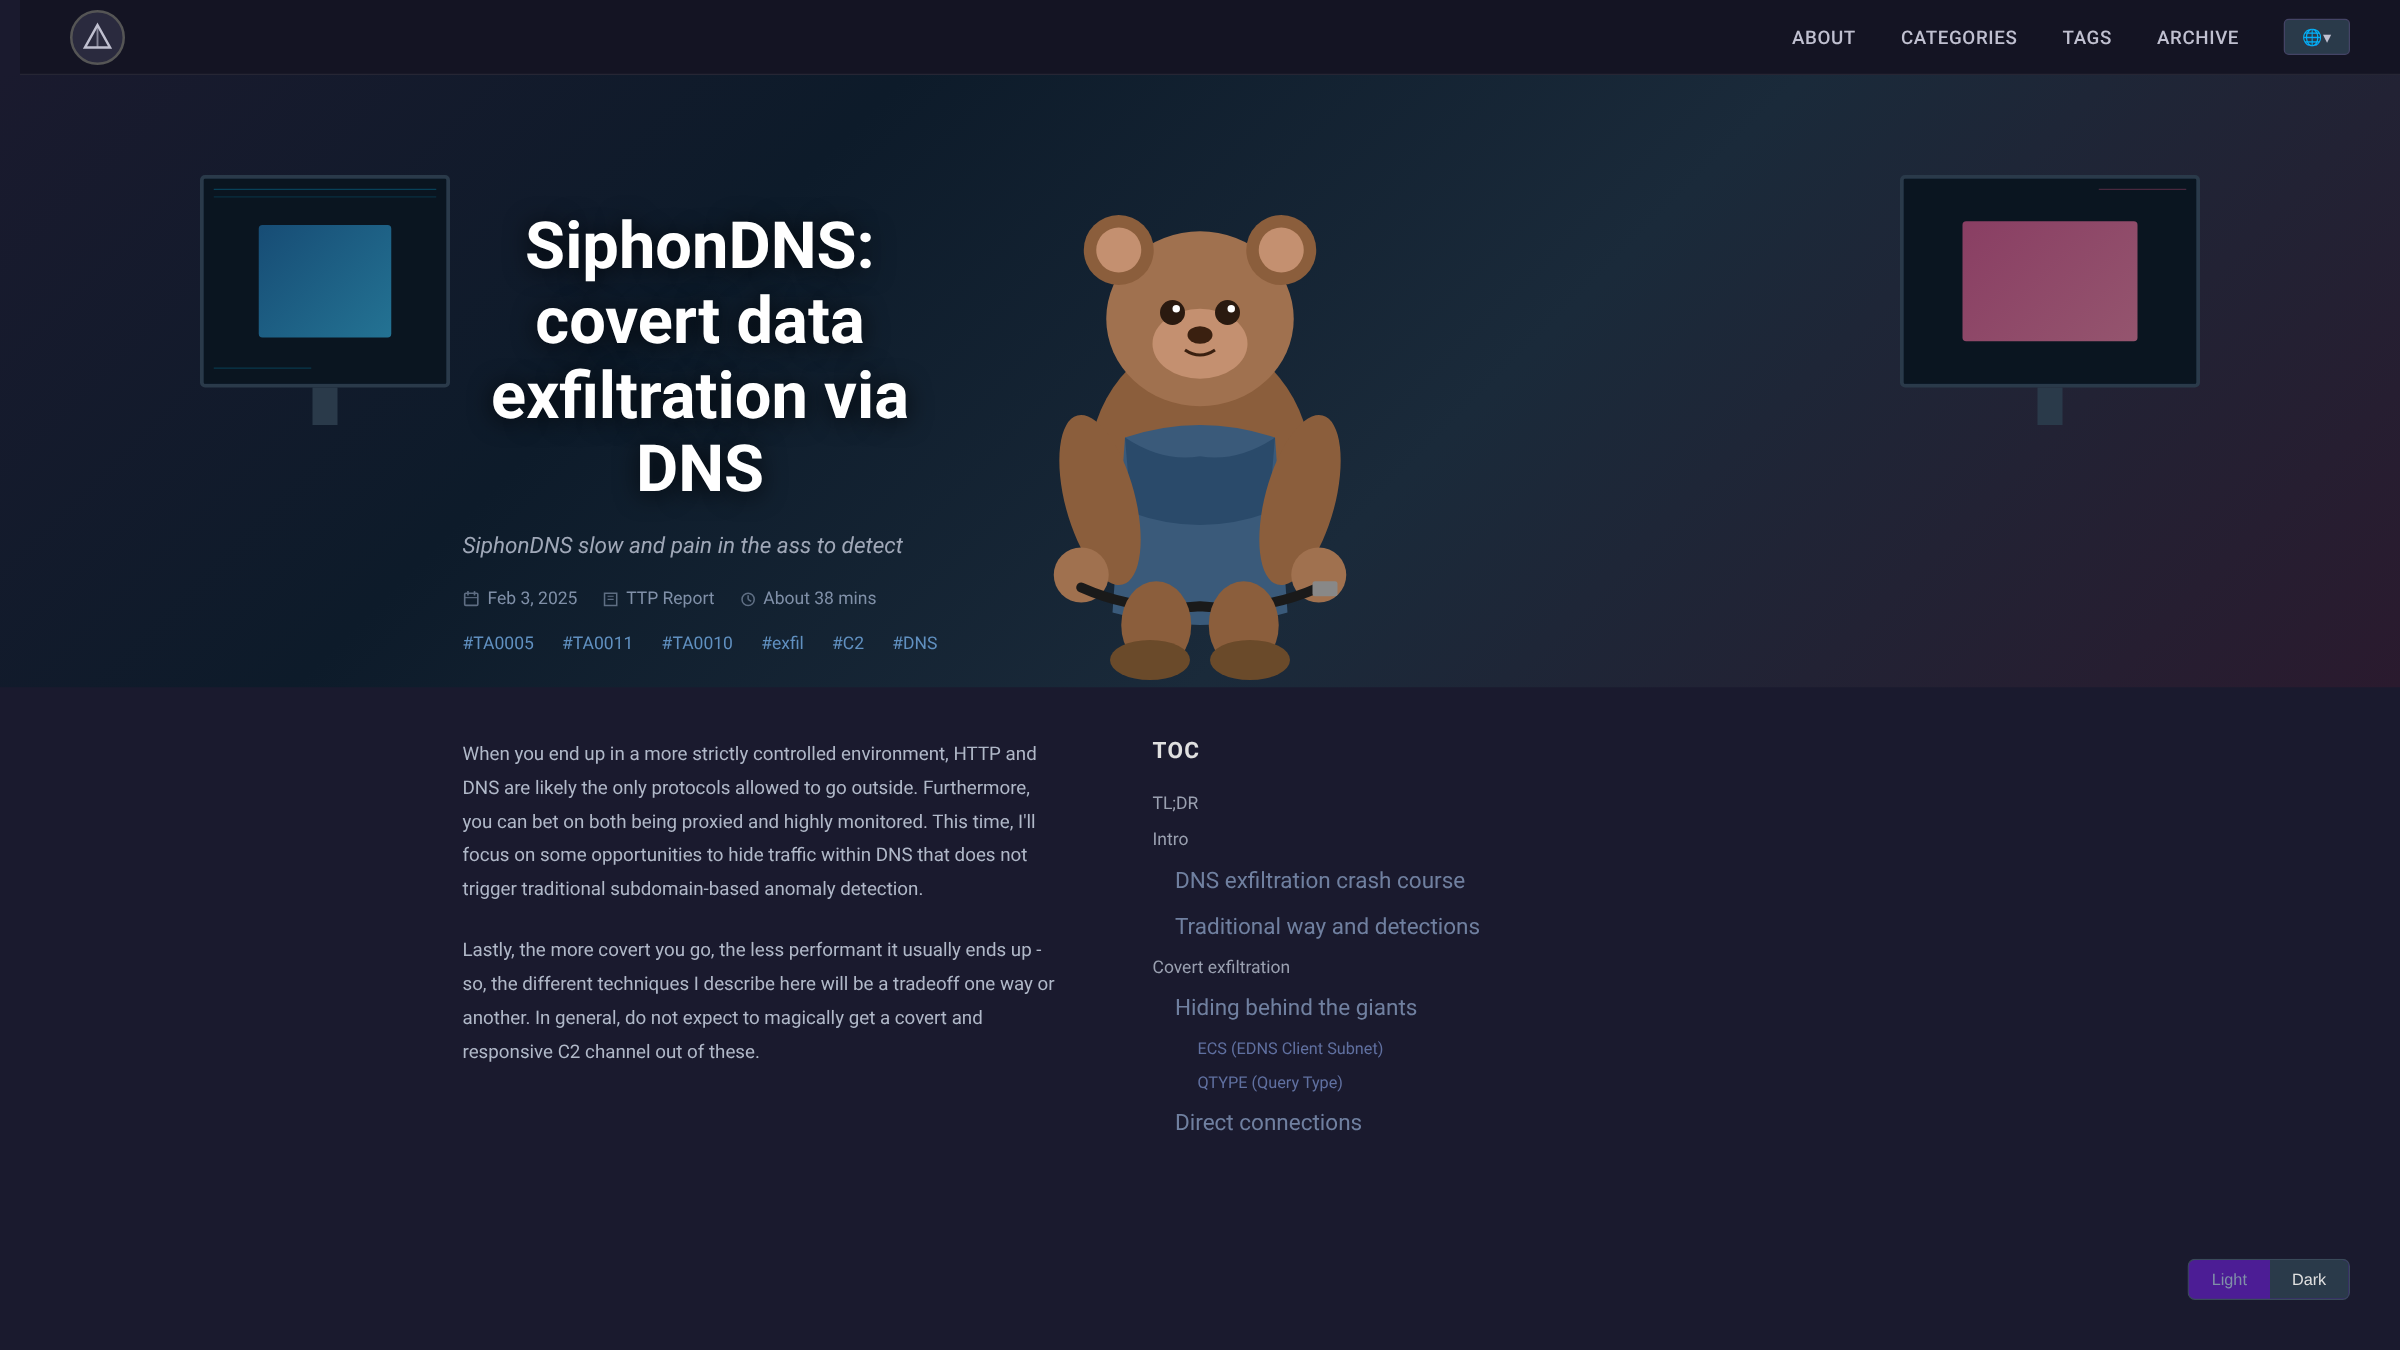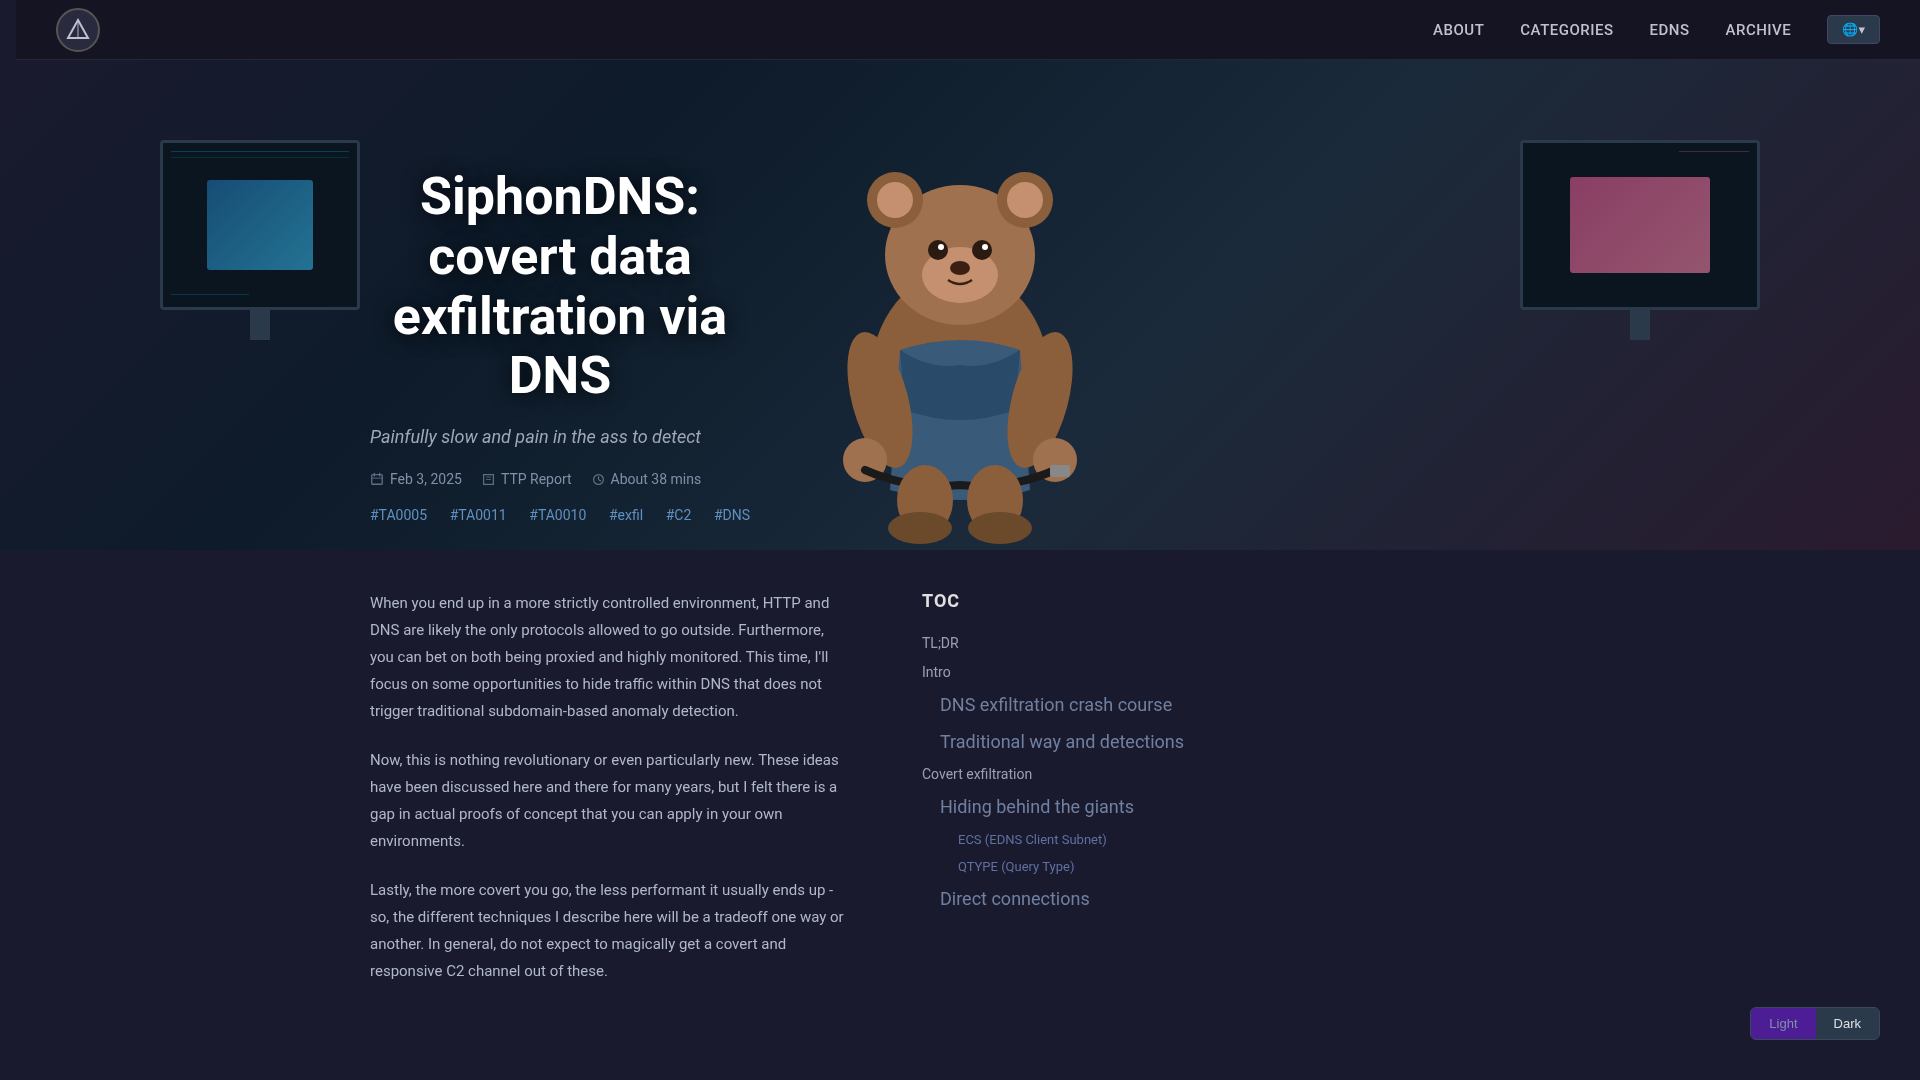--- a/index.html
+++ b/index.html
@@ -303,21 +303,21 @@
     <div class="logo-circle">
       <svg width="28" height="28" viewBox="0 0 28 28" fill="none">
         <polygon points="14,4 24,22 4,22" fill="none" stroke="#c0c0d0" stroke-width="2"></polygon>
         <line x1="14" y1="4" x2="14" y2="22" stroke="#c0c0d0" stroke-width="1.5" opacity="0.6"></line>
       </svg>
     </div>
   </div>
   <div class="navbar-links">
     <a href="#">ABOUT</a>
     <a href="#">CATEGORIES</a>
-    <a href="#">EDNS</a>
+    <a href="#">TAGS</a>
     <a href="#">ARCHIVE</a>
     <button class="lang-btn">🌐▾</button>
   </div>
 </nav>
 
 <section class="hero" style="margin-top:60px;">
   <div class="hero-bg"></div>
 
   <div class="monitor-left">
     <div class="screen">
@@ -380,21 +380,21 @@
       <ellipse cx="215" cy="440" rx="28" ry="35" fill="#8B5E3C"></ellipse>
       <ellipse cx="285" cy="440" rx="28" ry="35" fill="#8B5E3C"></ellipse>
 
       <ellipse cx="210" cy="468" rx="32" ry="16" fill="#6a4a2a"></ellipse>
       <ellipse cx="290" cy="468" rx="32" ry="16" fill="#6a4a2a"></ellipse>
     </svg>
   </div>
 
   <div class="hero-content">
     <h1 class="hero-title">SiphonDNS: covert data exfiltration via DNS</h1>
-    <p class="hero-subtitle">Painfully slow and pain in the ass to detect</p>
+    <p class="hero-subtitle">SiphonDNS slow and pain in the ass to detect</p>
     <div class="hero-meta">
       <span>
         <svg width="14" height="14" viewBox="0 0 16 16" fill="currentColor" style="opacity:0.7">
             <rect x="2" y="3" width="12" height="11" rx="1" fill="none" stroke="currentColor" stroke-width="1.5"></rect>
             <line x1="5" y1="1" x2="5" y2="5" stroke="currentColor" stroke-width="1.5"></line>
             <line x1="11" y1="1" x2="11" y2="5" stroke="currentColor" stroke-width="1.5"></line>
             <line x1="2" y1="7" x2="14" y2="7" stroke="currentColor" stroke-width="1"></line>
           </svg>
         <span>Feb 3, 2025</span>
       </span>
@@ -422,21 +422,20 @@
       <a href="#" class="tag">#exfil</a>
       <a href="#" class="tag">#C2</a>
       <a href="#" class="tag">#DNS</a>
     </div>
   </div>
 </section>
 
 <div class="main-wrapper">
   <div class="content-area">
     <p>When you end up in a more strictly controlled environment, HTTP and DNS are likely the only protocols allowed to go outside. Furthermore, you can bet on both being proxied and highly monitored. This time, I'll focus on some opportunities to hide traffic within DNS that does not trigger traditional subdomain-based anomaly detection.</p>
-    <p>Now, this is nothing revolutionary or even particularly new. These ideas have been discussed here and there for many years, but I felt there is a gap in actual proofs of concept that you can apply in your own environments.</p>
     <p>Lastly, the more covert you go, the less performant it usually ends up - so, the different techniques I describe here will be a tradeoff one way or another. In general, do not expect to magically get a covert and responsive C2 channel out of these.</p>
   </div>
 
   <aside class="toc-sidebar">
     <div class="toc-title">TOC</div>
     <ul class="toc-list">
       <li>
           <a href="#" class="toc-level-1">TL;DR</a>
         </li>
       <li>

